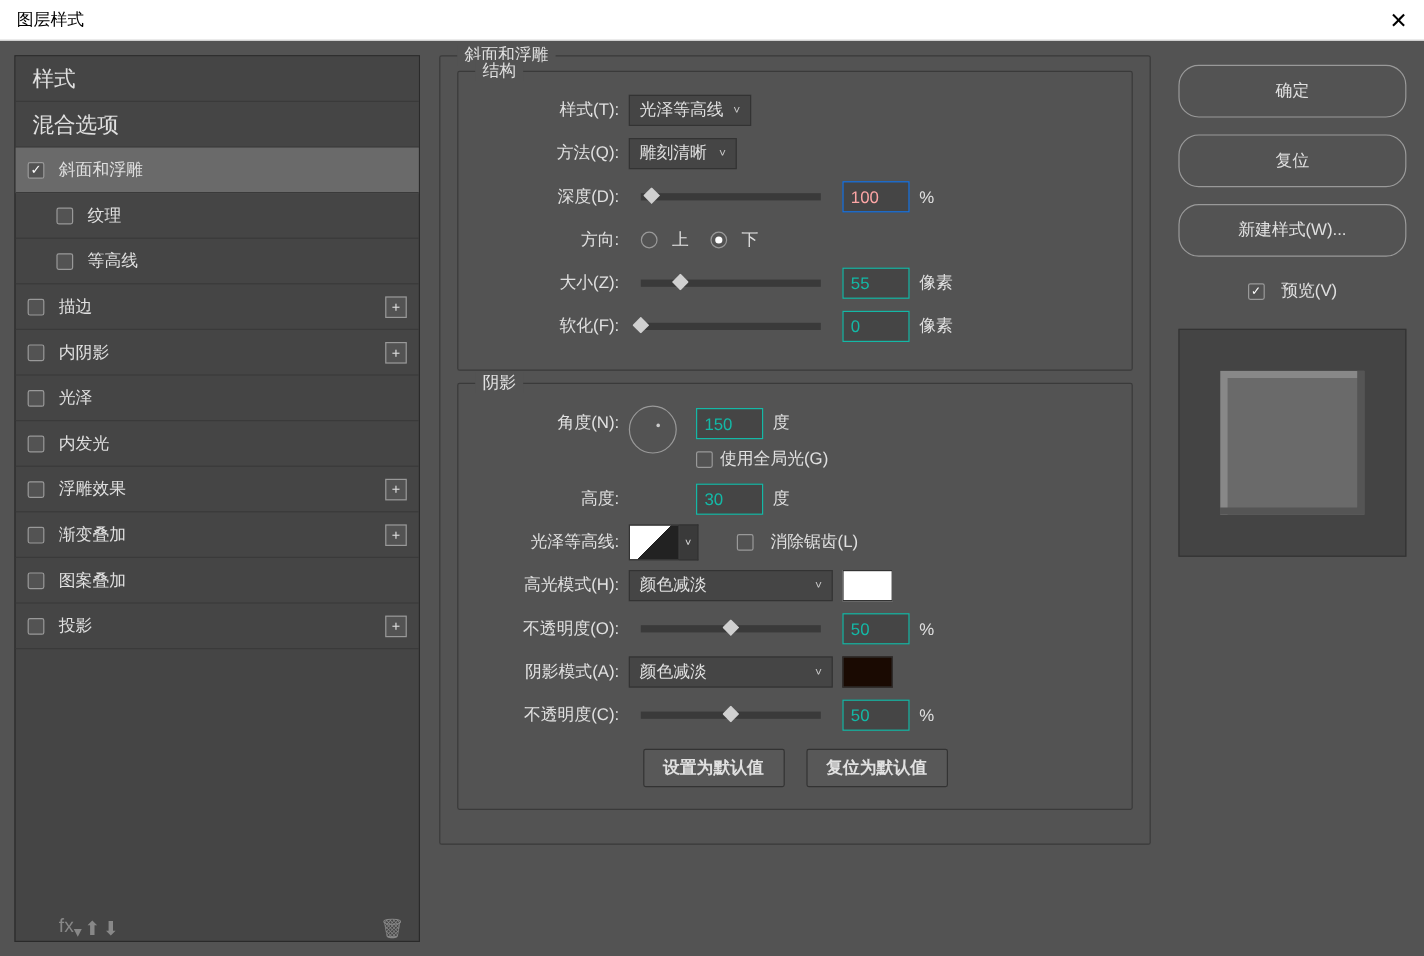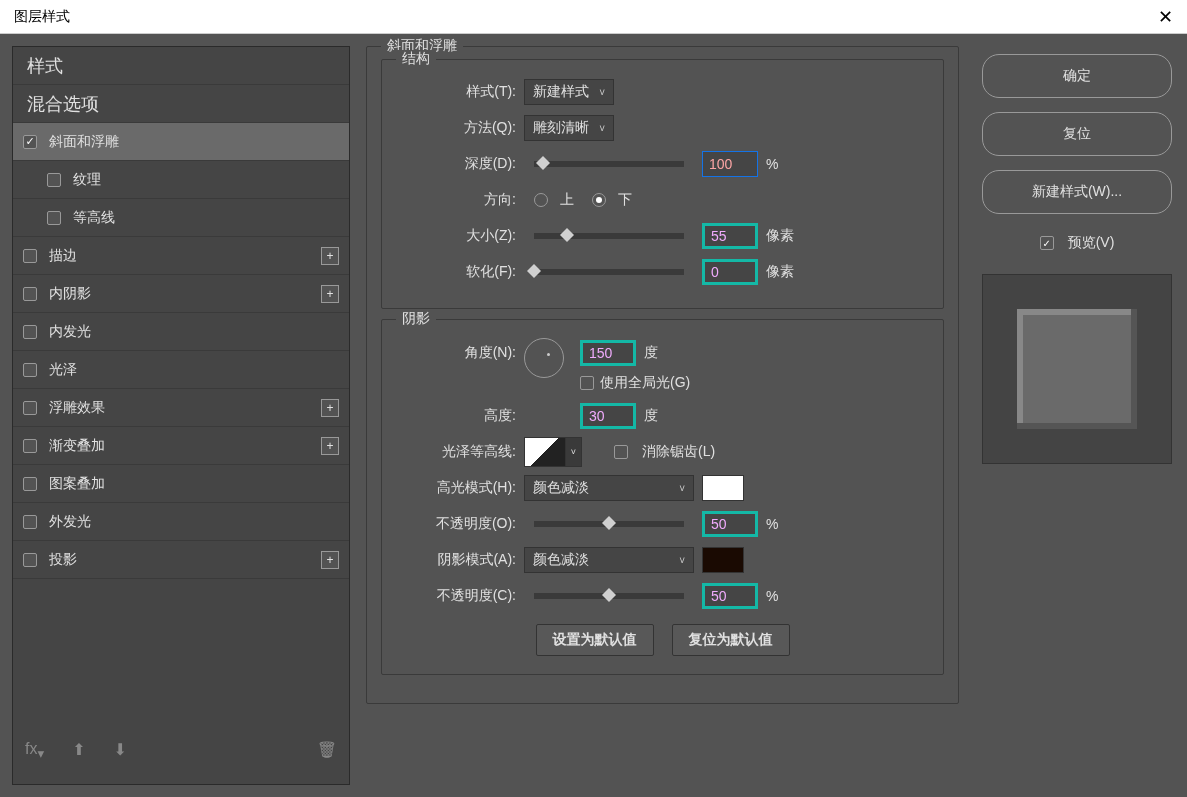--- a/index.html
+++ b/index.html
@@ -11,36 +11,36 @@
 .styles-list { background: #454545; border: 1px solid #2a2a2a; flex: 1; display: flex; flex-direction: column; }
 .style-row { height: 38px; display: flex; align-items: center; padding: 0 10px; border-bottom: 1px solid #3a3a3a; position: relative; }
 .style-row.header { background: #454545; font-size: 18px; padding-left: 14px; }
 .style-row.selected { background: #6a6a6a; }
 .style-row .chk { width: 14px; height: 14px; border: 1px solid #999; border-radius: 2px; margin-right: 12px; display: flex; align-items: center; justify-content: center; background: #535353; }
 .style-row .chk.checked::after { content: "✓"; font-size: 11px; color: #fff; }
 .style-row .lbl { flex: 1; }
 .style-row.sub { padding-left: 34px; }
 .style-row .plus { width: 18px; height: 18px; border: 1px solid #999; display: flex; align-items: center; justify-content: center; font-size: 12px; background: #535353; }
 .styles-spacer { flex: 1; }
-.styles-footer { height: 44px; display: flex; align-items: flex-start; padding: 0 12px; gap: 28px; }
+.styles-footer { height: 44px; display: flex; align-items: flex-end; padding: 0 12px; gap: 2px; margin-left: 24px; }
 .styles-footer .ico { color: #888; font-size: 16px; cursor: pointer; }
 .styles-footer .spacer { flex: 1; }
 .center { flex: 1; padding: 12px 8px; }
 .fieldset { border: 1px solid #3a3a3a; border-radius: 2px; padding: 12px 14px 18px 14px; margin-bottom: 4px; position: relative; }
 .fieldset > .legend { position: absolute; top: -10px; left: 14px; background: #535353; padding: 0 6px; font-size: 14px; }
 .inner-fieldset { border: 1px solid #3a3a3a; padding: 14px 14px 18px 14px; margin-bottom: 10px; position: relative; border-radius: 2px; }
 .inner-fieldset > .legend { position: absolute; top: -10px; left: 14px; background: #535353; padding: 0 6px; }
 .form-row { display: flex; align-items: center; height: 36px; gap: 8px; }
 .form-label { width: 120px; text-align: right; }
 .select { background: #454545; border: 1px solid #333; height: 26px; display: flex; align-items: center; padding: 0 8px; min-width: 90px; gap: 8px; cursor: pointer; }
 .select .caret { margin-left: auto; font-size: 10px; color: #ccc; }
 .select.wide { min-width: 170px; }
 .slider { width: 150px; height: 6px; background: #3a3a3a; position: relative; margin: 0 10px; }
 .slider .thumb { position: absolute; top: -5px; width: 14px; height: 14px; background: #d0d0d0; border-radius: 2px; transform: translateX(-50%); clip-path: polygon(50% 0, 100% 50%, 50% 100%, 0 50%); }
-.numbox { width: 56px; height: 26px; background: #454545; border: 3px solid #14b8a6; color: #f0abfc; padding: 0 6px; font-size: 14px; }
+.numbox { width: 56px; height: 26px; background: #454545; border: 1px solid #14b8a6; color: #14b8a6; padding: 0 6px; font-size: 14px; }
 .numbox.hl { border: 1px solid #1473e6; background: #454545; color: #fca5a5; }
 .unit { min-width: 28px; }
 .radio { width: 14px; height: 14px; border: 1px solid #999; border-radius: 50%; display: inline-flex; align-items: center; justify-content: center; margin: 0 4px 0 10px; }
 .radio.checked::after { content: ""; width: 6px; height: 6px; background: #fff; border-radius: 50%; }
 .angle-widget { width: 40px; height: 40px; border: 1px solid #999; border-radius: 50%; position: relative; margin-right: 8px; }
 .angle-widget::after { content: ""; position: absolute; width: 3px; height: 3px; background: #ccc; border-radius: 50%; top: 14px; left: 22px; }
 .contour-box { width: 42px; height: 30px; border: 1px solid #333; background: linear-gradient(135deg, #fff 0 50%, #222 50% 100%); display: inline-block; }
 .contour-picker { display: flex; align-items: center; }
 .contour-picker .caret-btn { width: 16px; height: 30px; background: #3a3a3a; display: flex; align-items: center; justify-content: center; font-size: 9px; border: 1px solid #333; border-left: none; }
 .swatch { width: 42px; height: 26px; border: 1px solid #333; }
@@ -92,43 +92,39 @@
             <span class="lbl">描边</span>
             <span class="plus">+</span>
           </div>
           <div class="style-row">
             <span class="chk"></span>
             <span class="lbl">内阴影</span>
             <span class="plus">+</span>
           </div>
           <div class="style-row">
             <span class="chk"></span>
+            <span class="lbl">光泽</span>
+          </div>
+          <div class="style-row">
+            <span class="chk"></span>
             <span class="lbl">内发光</span>
           </div>
           <div class="style-row">
             <span class="chk"></span>
-            <span class="lbl">光泽</span>
-          </div>
-          <div class="style-row">
-            <span class="chk"></span>
             <span class="lbl">浮雕效果</span>
             <span class="plus">+</span>
           </div>
           <div class="style-row">
             <span class="chk"></span>
             <span class="lbl">渐变叠加</span>
             <span class="plus">+</span>
           </div>
           <div class="style-row">
             <span class="chk"></span>
             <span class="lbl">图案叠加</span>
-          </div>
-          <div class="style-row">
-            <span class="chk"></span>
-            <span class="lbl">外发光</span>
           </div>
           <div class="style-row">
             <span class="chk"></span>
             <span class="lbl">投影</span>
             <span class="plus">+</span>
           </div>
         </div>
       <div class="styles-spacer"></div>
       <div class="styles-footer">
         <span class="ico">fx<sub>▾</sub></span>
@@ -143,21 +139,21 @@
   <div class="center">
     <div class="fieldset">
       <span class="legend">斜面和浮雕</span>
 
       <div class="inner-fieldset">
         <span class="legend">结构</span>
 
         <div class="form-row">
           <span class="form-label">样式(T):</span>
           <div class="select">
-            <span>新建样式</span>
+            <span>光泽等高线</span>
               <span class="caret">˅</span>
           </div>
         </div>
         <div class="form-row">
           <span class="form-label">方法(Q):</span>
           <div class="select">
             <span>雕刻清晰</span>
               <span class="caret">˅</span>
           </div>
         </div>

